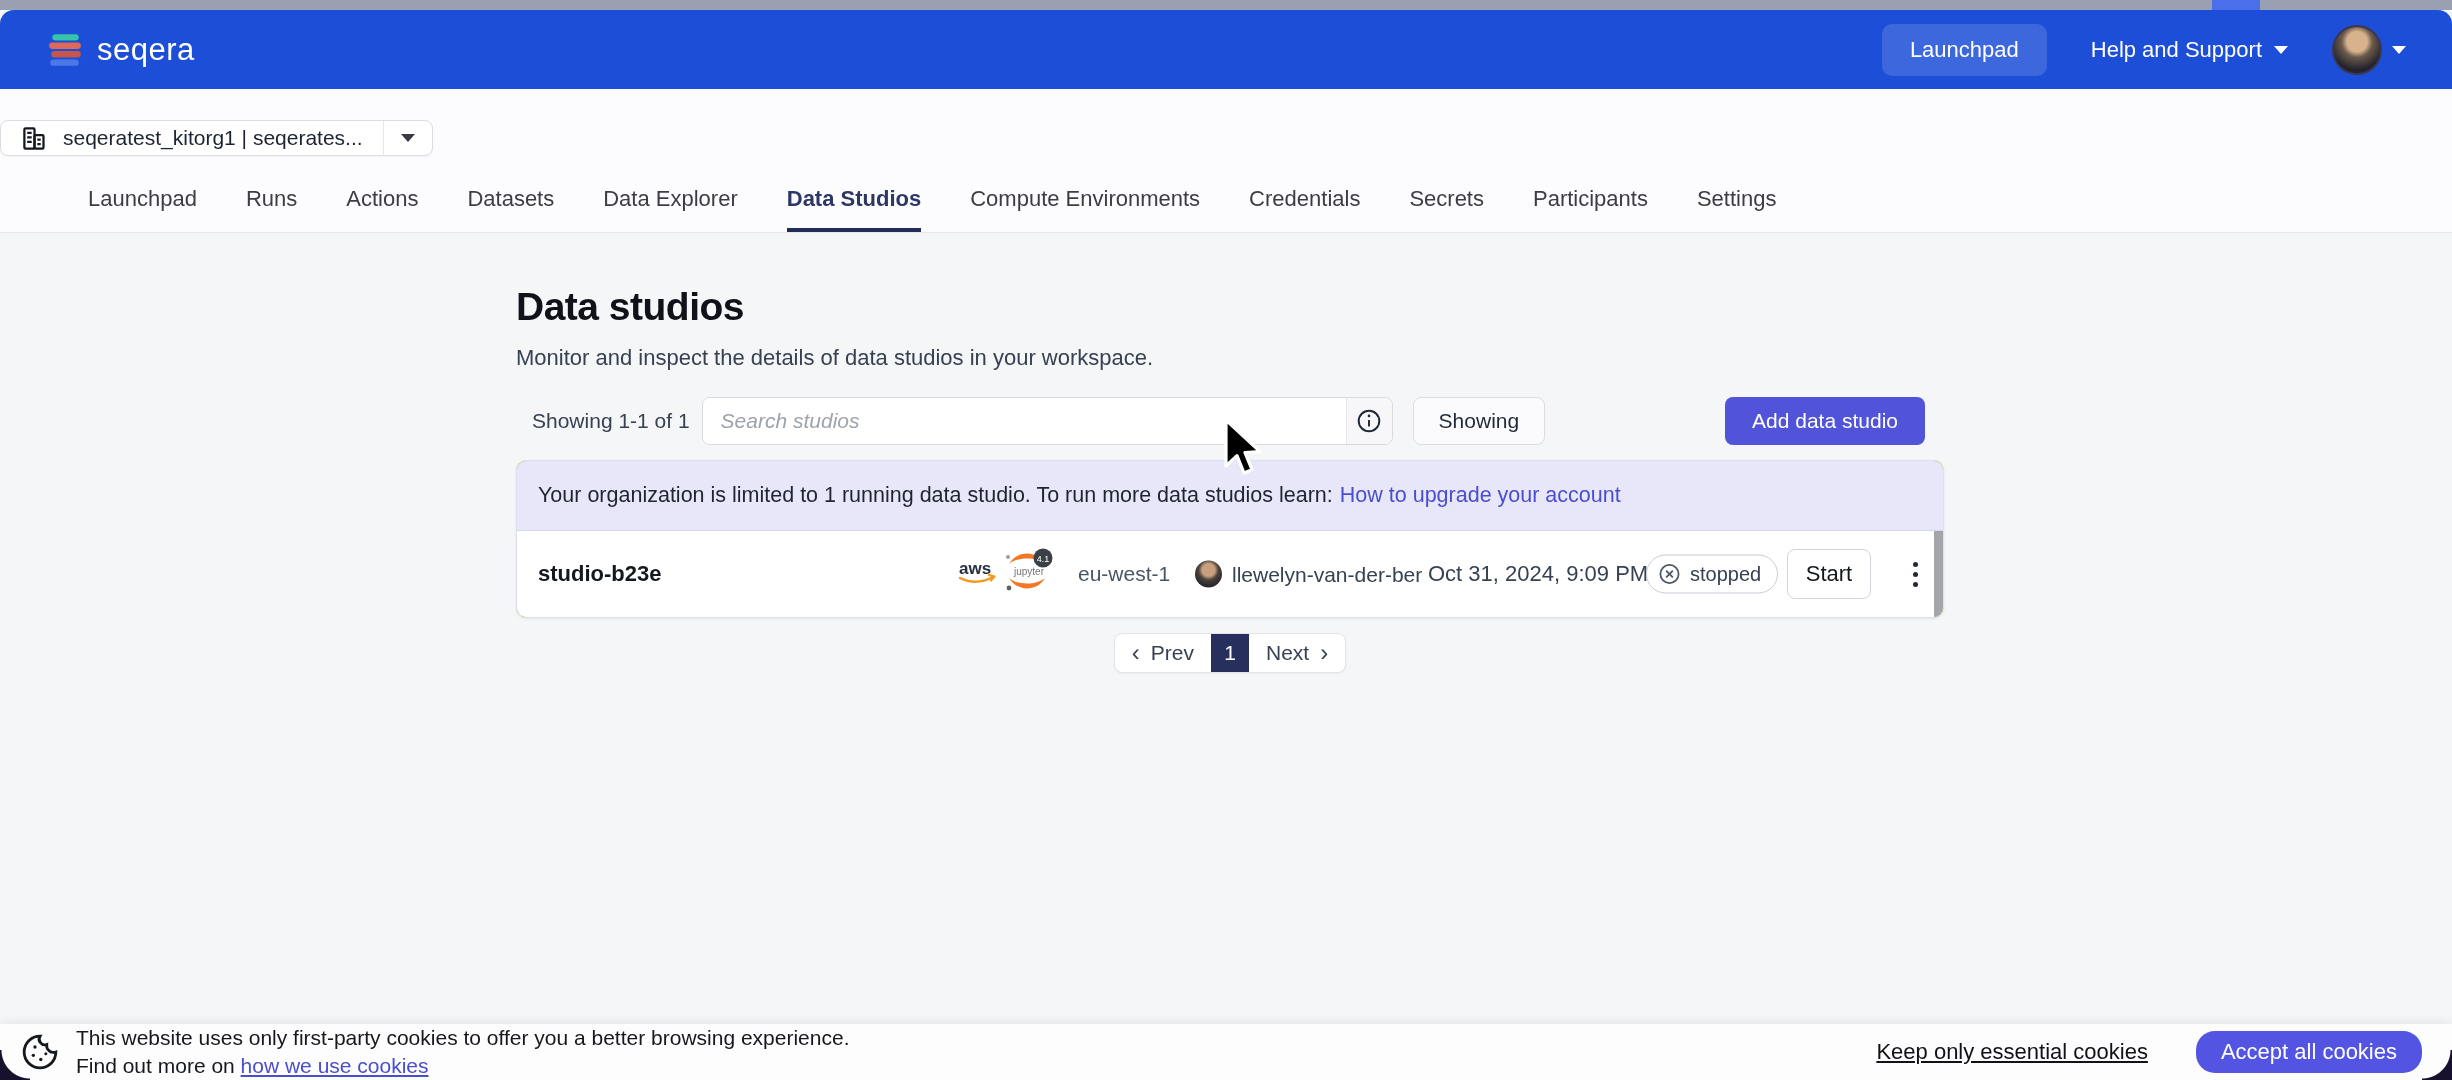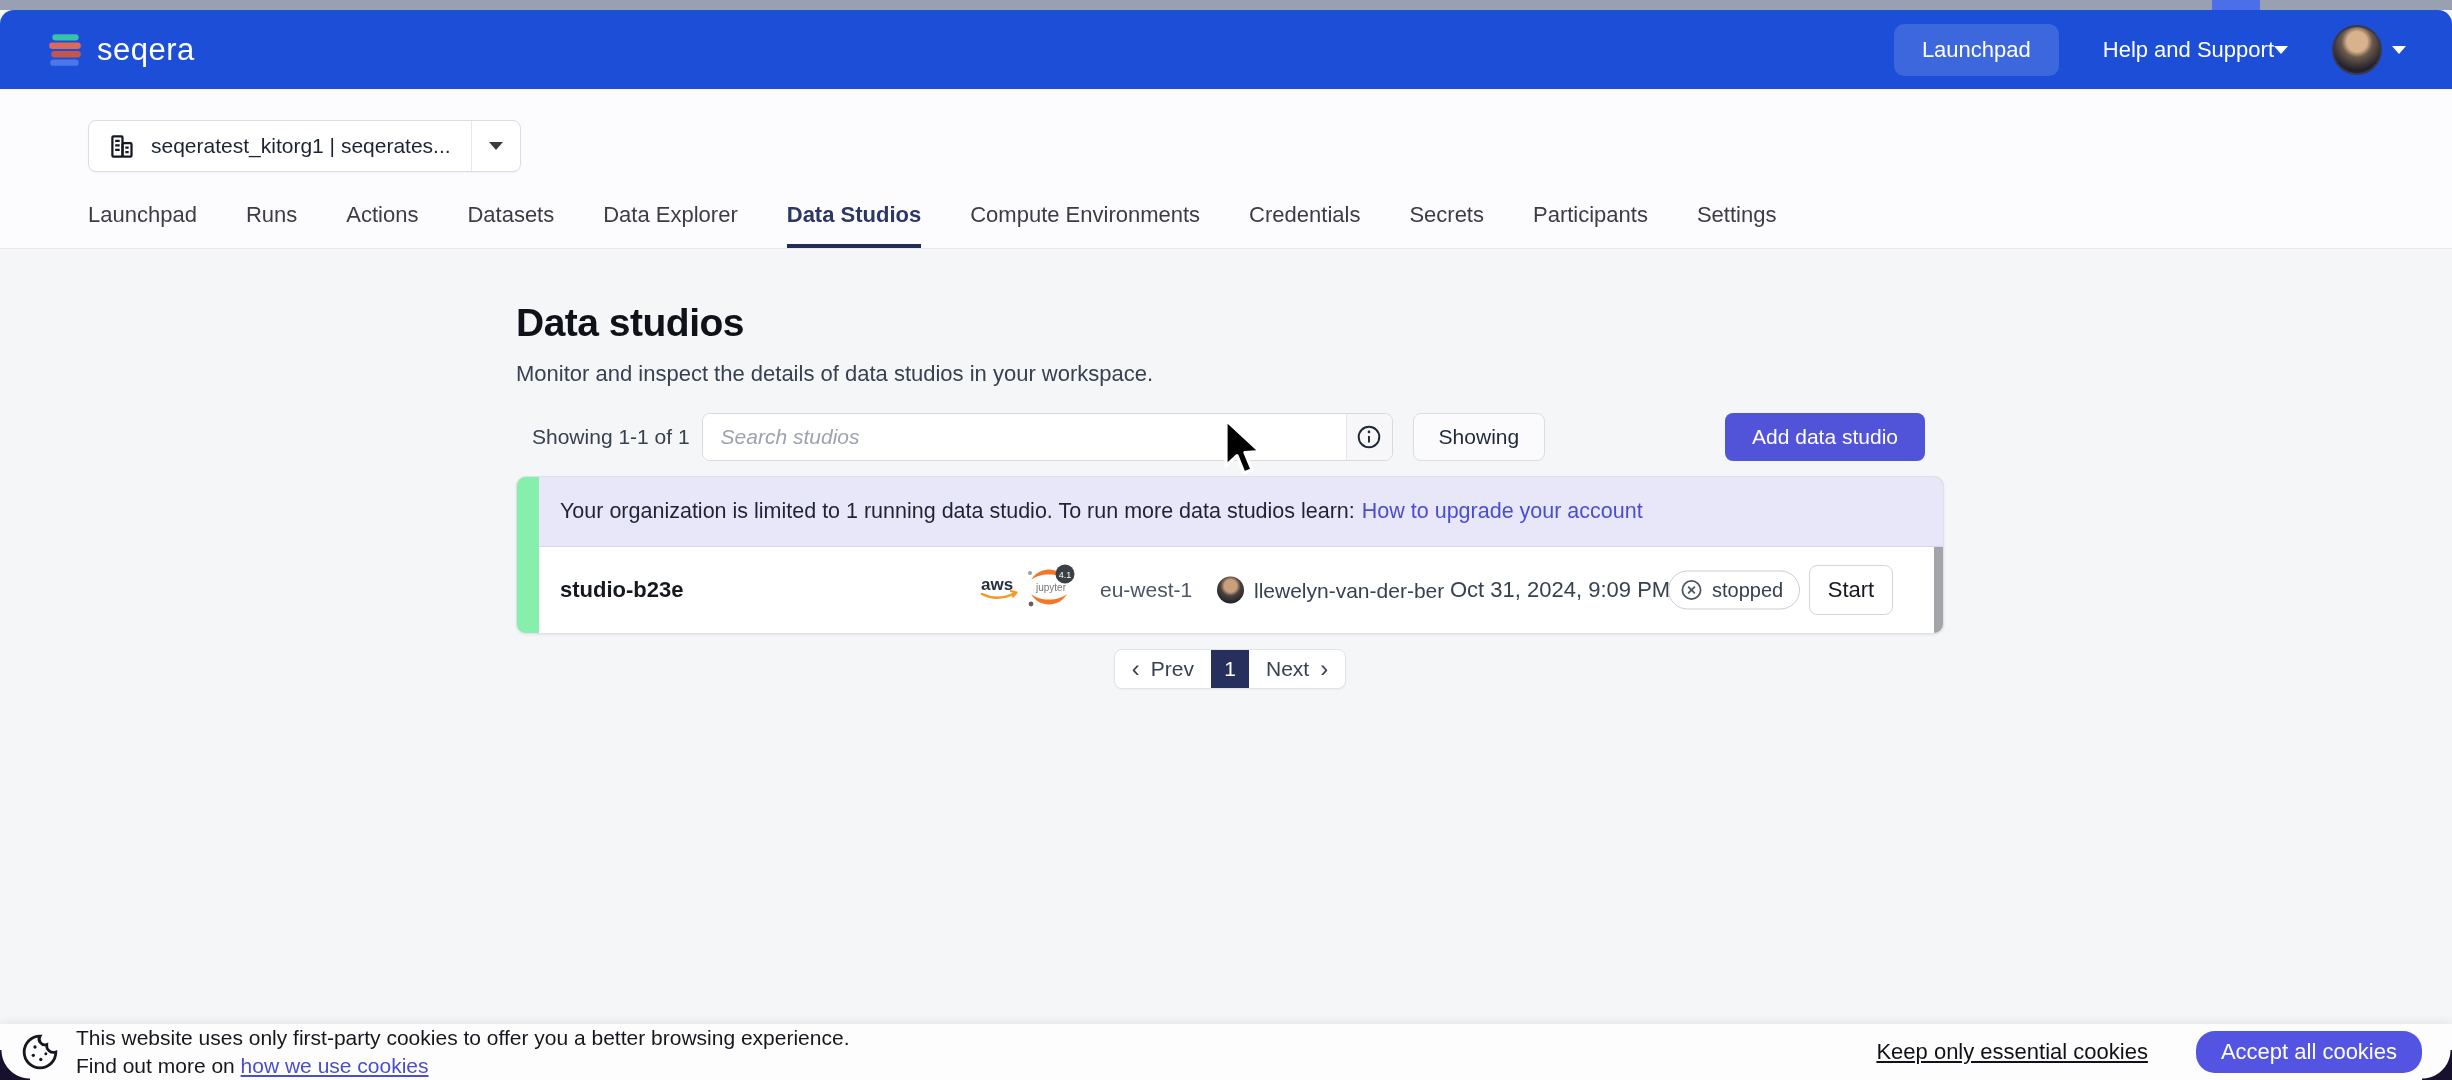--- a/index.html
+++ b/index.html
@@ -11,32 +11,32 @@
   .top-strip-blue { position:absolute; left:2212px; top:0; width:48px; height:10px; background:#4a6fe8; }
 
   
   .navbar { height:79px; background:#1d4ed8; border-radius:14px 14px 0 0;
             display:flex; align-items:center; padding:0 46px; }
   .logo { display:flex; align-items:center; gap:13px; }
   .logo-word { color:#fff; font-size:31px; font-weight:500; letter-spacing:.5px; }
   .nav-right { margin-left:auto; display:flex; align-items:center; gap:44px; }
   .launchpad-pill { background:rgba(255,255,255,.14); border:none; border-radius:10px;
                     padding:13px 28px; color:#fff; font-size:22px; cursor:pointer; }
-  .help-menu { display:flex; align-items:center; color:#fff; font-size:22px; cursor:pointer; }
+  .help-menu { display:flex; align-items:center; gap:12px; color:#fff; font-size:22px; cursor:pointer; }
   .caret { width:0; height:0; border-left:7px solid transparent; border-right:7px solid transparent;
            border-top:8px solid #fff; display:inline-block; }
   .caret.dark { border-top-color:#3a3a44; }
   .user-menu { display:flex; align-items:center; gap:10px; cursor:pointer; }
   .avatar-lg { width:50px; height:50px; border-radius:50%;
                background:radial-gradient(circle at 50% 32%, #d8b28c 0 26%, #6b5a4c 40%, #23222c 72%);
                border:2px solid #3c3750; }
 
   
   .header-zone { background:#fcfcfe; padding-top:31px; }
-  .org-selector { margin-left:88px; display:inline-flex; align-items:stretch; height:52px;
+  .org-selector { display:inline-flex; align-items:stretch; height:36px;
                   background:#fff; border:1px solid #dcdce4; border-radius:8px;
                   box-shadow:0 1px 2px rgba(10,10,40,.04); cursor:pointer; }
   .org-main { display:flex; align-items:center; gap:15px; padding:0 20px;
               border-right:1px solid #e6e6ec; font-size:21px; color:#1c2333; }
   .org-caret { display:flex; align-items:center; padding:0 17px; }
   .tabs { margin-top:30px; padding-left:88px; display:flex; gap:49px; border-bottom:1px solid #e7e7ec; }
   .tab { font-size:22px; color:#3c3c44; text-decoration:none; padding-bottom:16px;
          border-bottom:4px solid transparent; white-space:nowrap; cursor:pointer; }
   .tab.active { color:#2c3766; font-weight:700; border-bottom-color:#232c57; }
 
@@ -56,22 +56,22 @@
   .input-addon { width:46px; background:#f7f7fa; border-left:1px solid #e5e5eb;
                  display:flex; align-items:center; justify-content:center; cursor:pointer; }
   .search-btn { margin-left:20px; height:48px; padding:0 25px; background:#fbfbfd;
                 border:1px solid #dcdce4; border-radius:8px; font-size:21px; color:#1f2937;
                 font-family:"Liberation Sans", sans-serif; cursor:pointer; }
   .add-btn { margin-left:auto; margin-right:19px; height:48px; padding:0 27px; background:#5153d8;
              border:none; border-radius:8px; color:#fff; font-size:21px;
              font-family:"Liberation Sans", sans-serif; cursor:pointer; }
 
   
-  .card { margin-top:15px; background:#86efac; border:1px solid #e0e0ea; border-radius:10px;
-          box-shadow:0 1px 3px rgba(20,20,40,.07); overflow:hidden;padding-left:22px; }
+  .card { margin-top:15px; background:#84cc16; border:1px solid #e0e0ea; border-radius:10px;
+          box-shadow:0 1px 3px rgba(20,20,40,.07); overflow:hidden; }
   .banner { background:#e7e7f9; border-bottom:1px solid #d6d6ef; height:70px;
             display:flex; align-items:center; padding:0 21px; font-size:21.5px; color:#1f2430; }
   .banner a { color:#4b4dd0; margin-left:7px; cursor:pointer; }
   .row { position:relative; height:86px; background:#fff; }
   .rowitem { position:absolute; top:50%; transform:translateY(-50%); }
   .studio-name { left:21px; font-size:22px; font-weight:700; color:#15181e; }
   .region { left:561px; font-size:21px; color:#4b5563; }
   .owner { left:678px; display:flex; align-items:center; gap:10px; font-size:21px; color:#374151; }
   .avatar-sm { width:27px; height:27px; border-radius:50%;
                background:radial-gradient(circle at 50% 35%, #c9a07e 0 28%, #4a423c 45%, #26242b 75%); }

